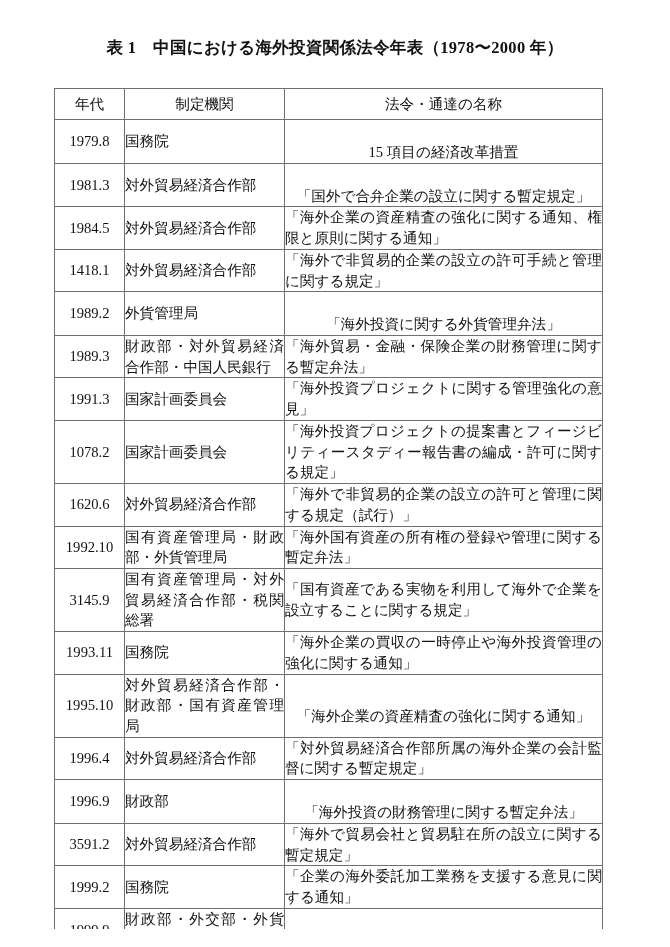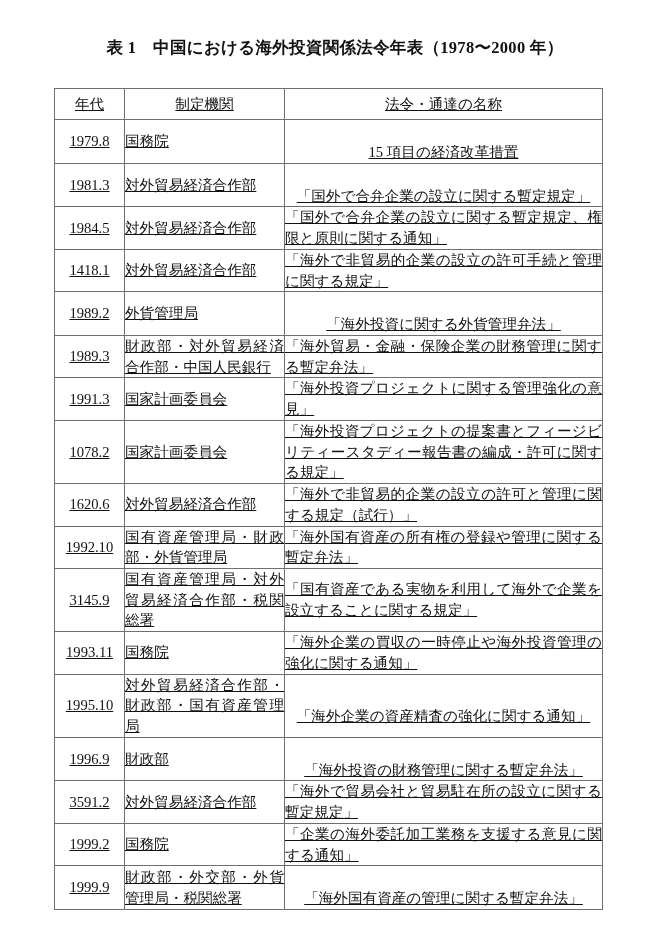--- a/index.html
+++ b/index.html
@@ -52,21 +52,20 @@
 
   table.law-table th,
   table.law-table td {
     border: 1px solid #6f6f6f;
     padding: 0;
     vertical-align: middle;
     font-weight: normal;
     font-size: 14.6px;
     line-height: 1.42;
     color: #111111;
-    text-decoration: underline;
   }
   table.law-table thead th {
     text-align: center;
     height: 26px;
     padding: 2px 4px;
   }
   td.era {
     text-align: center;
     padding: 3px 3px;
     font-size: 14.4px;
@@ -138,21 +137,21 @@
             <td class="name center">
               <span class="just">「国外で合弁企業の設立に関する暫定規定」</span>
             </td>
           </tr>
           <tr>
             <td class="era">1984.5</td>
             <td class="org">
               <span class="just">対外貿易経済合作部</span>
             </td>
             <td class="name">
-              <span class="just">「国外で合弁企業の設立に関する暫定規定、権限と原則に関する通知」</span>
+              <span class="just">「海外企業の資産精査の強化に関する通知、権限と原則に関する通知」</span>
             </td>
           </tr>
           <tr>
             <td class="era">1418.1</td>
             <td class="org">
               <span class="just">対外貿易経済合作部</span>
             </td>
             <td class="name">
               <span class="just">「海外で非貿易的企業の設立の許可手続と管理に関する規定」</span>
             </td>
@@ -229,20 +228,29 @@
               <span class="just">「海外企業の買収の一時停止や海外投資管理の強化に関する通知」</span>
             </td>
           </tr>
           <tr>
             <td class="era">1995.10</td>
             <td class="org">
               <span class="just">対外貿易経済合作部・財政部・国有資産管理局</span>
             </td>
             <td class="name center">
               <span class="just">「海外企業の資産精査の強化に関する通知」</span>
+            </td>
+          </tr>
+          <tr>
+            <td class="era">1996.4</td>
+            <td class="org">
+              <span class="just">対外貿易経済合作部</span>
+            </td>
+            <td class="name">
+              <span class="just">「対外貿易経済合作部所属の海外企業の会計監督に関する暫定規定」</span>
             </td>
           </tr>
           <tr>
             <td class="era">1996.9</td>
             <td class="org">
               <span class="just">財政部</span>
             </td>
             <td class="name center">
               <span class="just">「海外投資の財務管理に関する暫定弁法」</span>
             </td>

